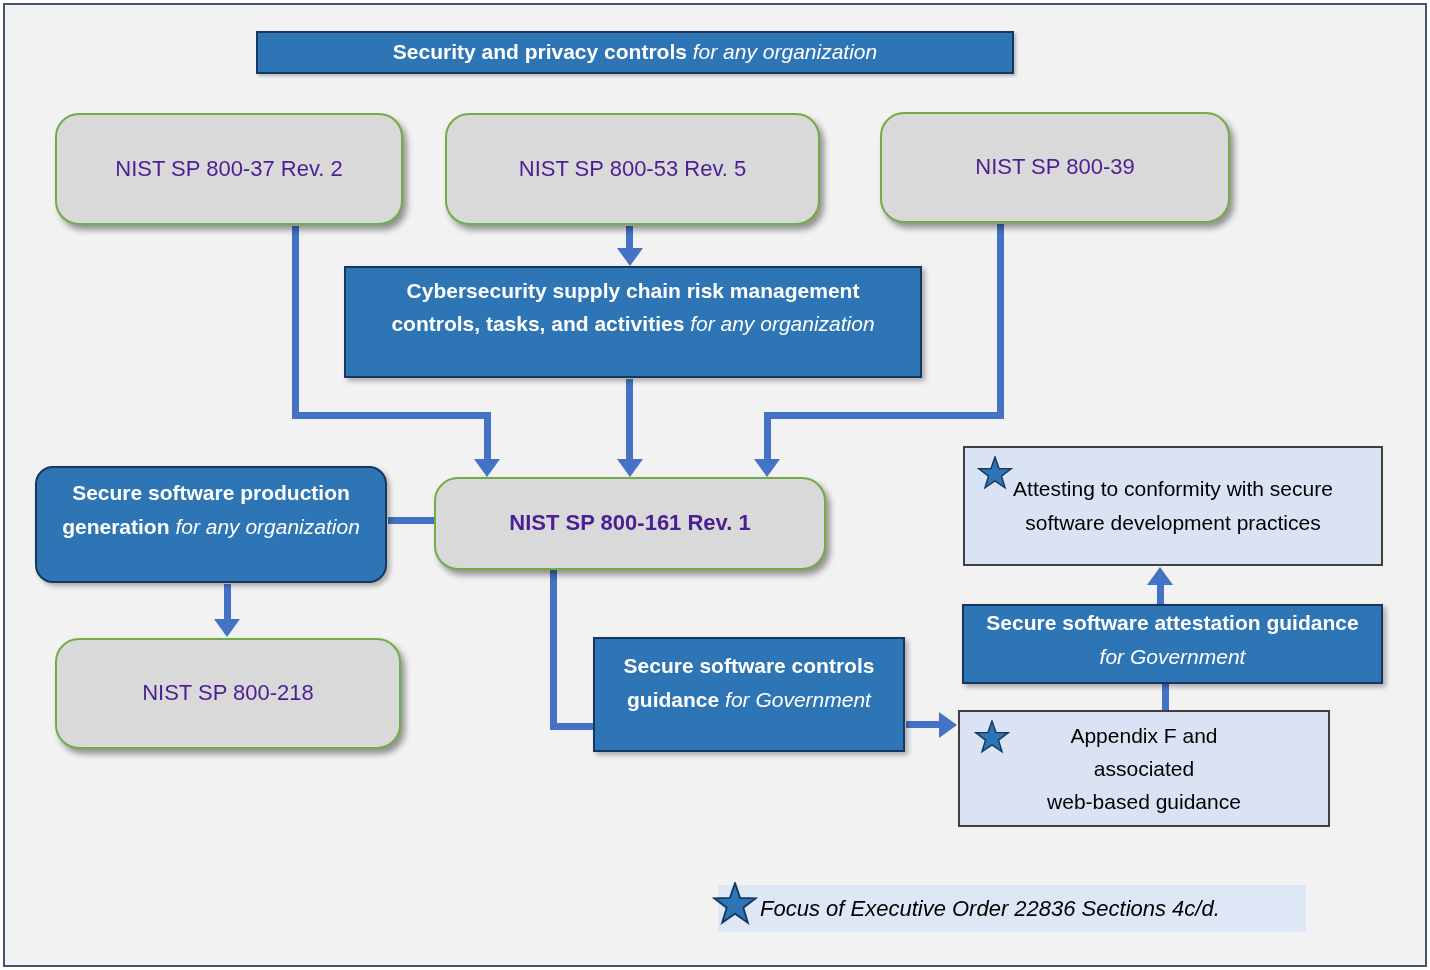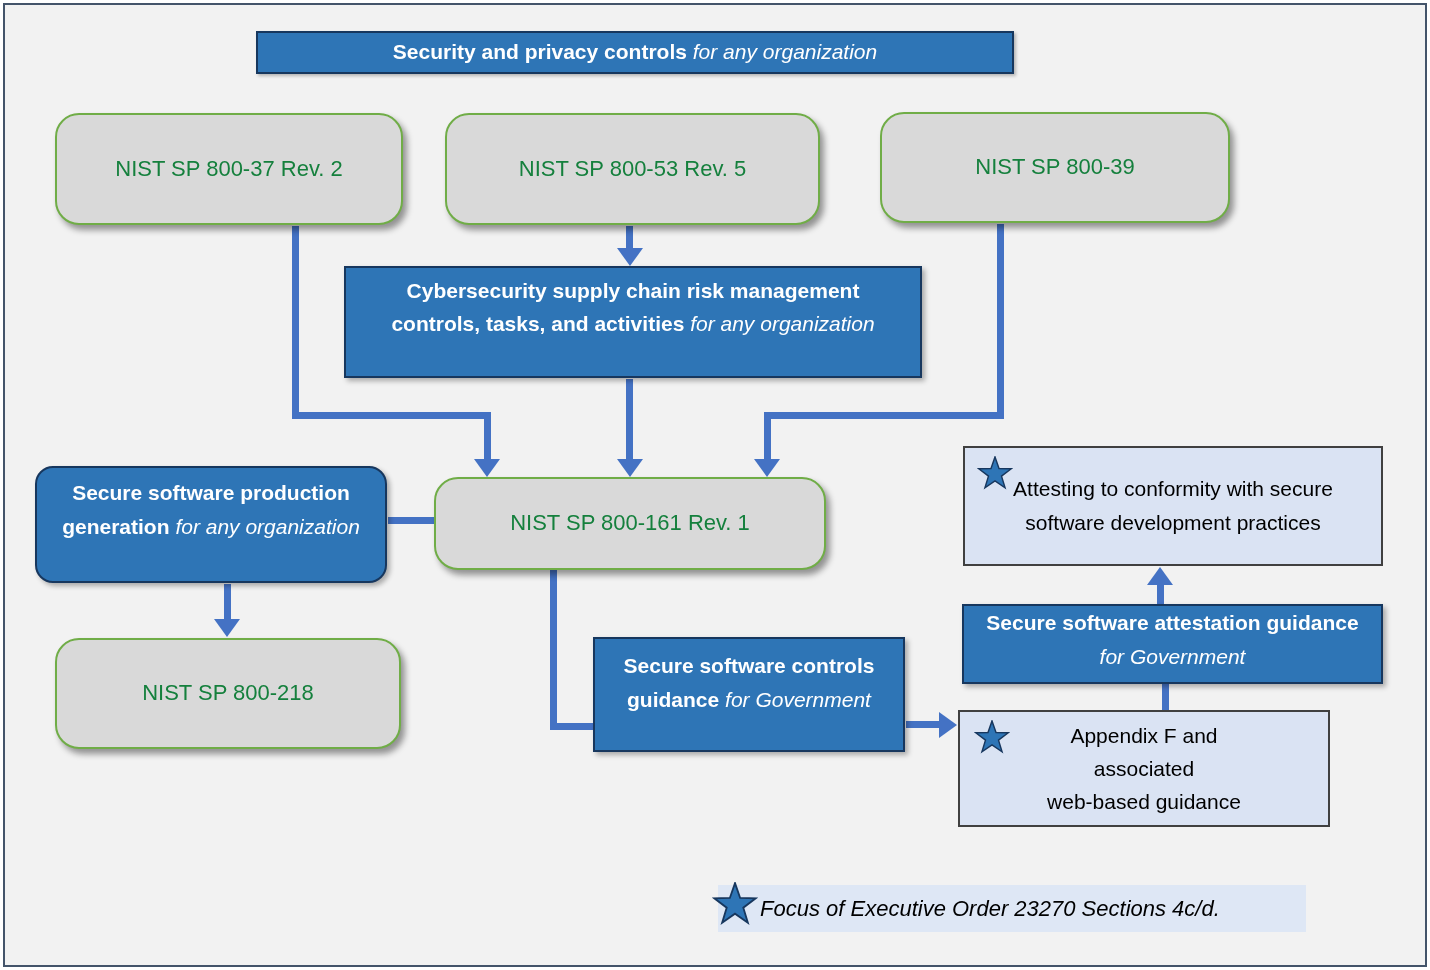--- a/index.html
+++ b/index.html
@@ -32,21 +32,21 @@
     border: 2px solid #17375E;
     color: #ffffff;
     font-weight: bold;
     font-size: 21px;
     box-shadow: 3px 3px 5px rgba(0,0,0,0.30);
   }
   .gray {
     background: #D9D9D9;
     border: 2px solid #70AD47;
     border-radius: 24px;
-    color: #15803d;
+    color: #4c1d95;
     font-size: 22px;
     box-shadow: 4px 5px 6px rgba(0,0,0,0.40);
   }
   .light {
     background: #DAE3F3;
     border: 2px solid #404040;
     color: #000000;
     font-size: 21px;
   }
   .it { font-style: italic; font-weight: normal; }
@@ -128,21 +128,21 @@
   <div class="box blue" style="left:344px; top:266px; width:578px; height:112px; display:block; padding:6px 28px; line-height:1.58;">
     <span>Cybersecurity supply chain risk management controls, tasks, and activities</span>
     <span class="it">for any organization</span>
   </div>
 
   <div class="box blue" style="left:35px; top:466px; width:352px; height:117px; display:block; padding:8px 14px; line-height:1.6;border-radius:18px;">
     <span>Secure software production generation</span>
     <span class="it">for any organization</span>
   </div>
 
-  <div class="box gray" style="left:434px; top:477px; width:392px; height:93px;">
+  <div class="box gray" style="left:434px; top:477px; width:392px; height:93px;font-weight:bold;">
     <span>NIST SP 800-161 Rev. 1</span>
   </div>
 
   <div class="box gray" style="left:55px; top:638px; width:346px; height:111px;align-items:center;">
     <span>NIST SP 800-218</span>
   </div>
 
   <div class="box blue" style="left:593px; top:637px; width:312px; height:115px; display:block; padding:10px 16px; line-height:1.6;">
     <span>Secure software controls guidance</span>
     <span class="it">for Government</span>
@@ -163,18 +163,18 @@
   <div class="box light" style="left:958px; top:710px; width:372px; height:117px; line-height:1.58;">
     <svg class="star" style="left:14px; top:8px;" width="36" height="36" viewBox="0 0 40 40">
       <polygon points="20,1 24.47,13.85 38.07,14.13 27.23,22.35 31.17,35.37 20,27.6 8.83,35.37 12.77,22.35 1.93,14.13 15.53,13.85" fill="#2E75B6" stroke="#17375E" stroke-width="1.6"></polygon>
     </svg>
     <span class="line">Appendix F and</span>
     <span class="line">associated</span>
     <span class="line">web-based guidance</span>
   </div>
 
   <div id="legend-strip">
-    <span id="legend-text">Focus of Executive Order 23270 Sections 4c/d.</span>
+    <span id="legend-text">Focus of Executive Order 22836 Sections 4c/d.</span>
   </div>
   <svg class="star" style="left:712px; top:882px;" width="46" height="46" viewBox="0 0 40 40">
     <polygon points="20,1 24.47,13.85 38.07,14.13 27.23,22.35 31.17,35.37 20,27.6 8.83,35.37 12.77,22.35 1.93,14.13 15.53,13.85" fill="#2E75B6" stroke="#17375E" stroke-width="1.6"></polygon>
   </svg>
 </div>
 
 </body></html>

